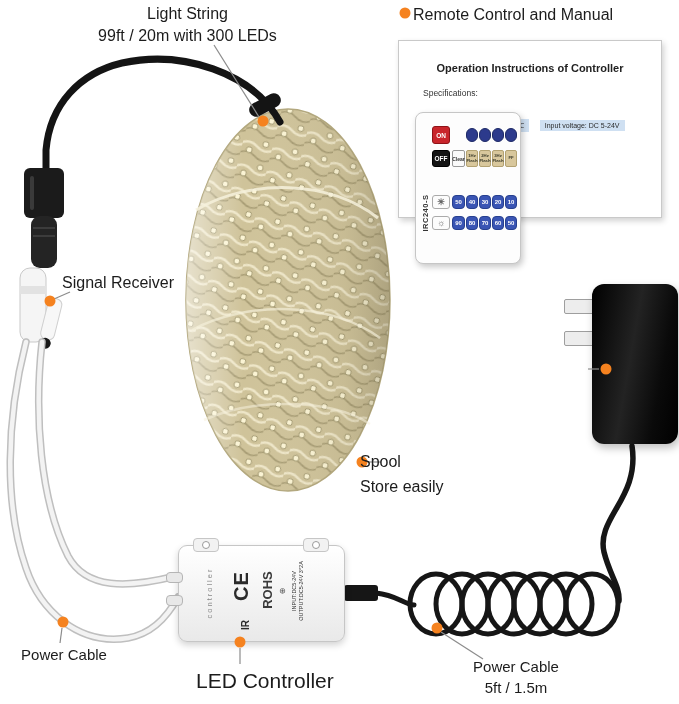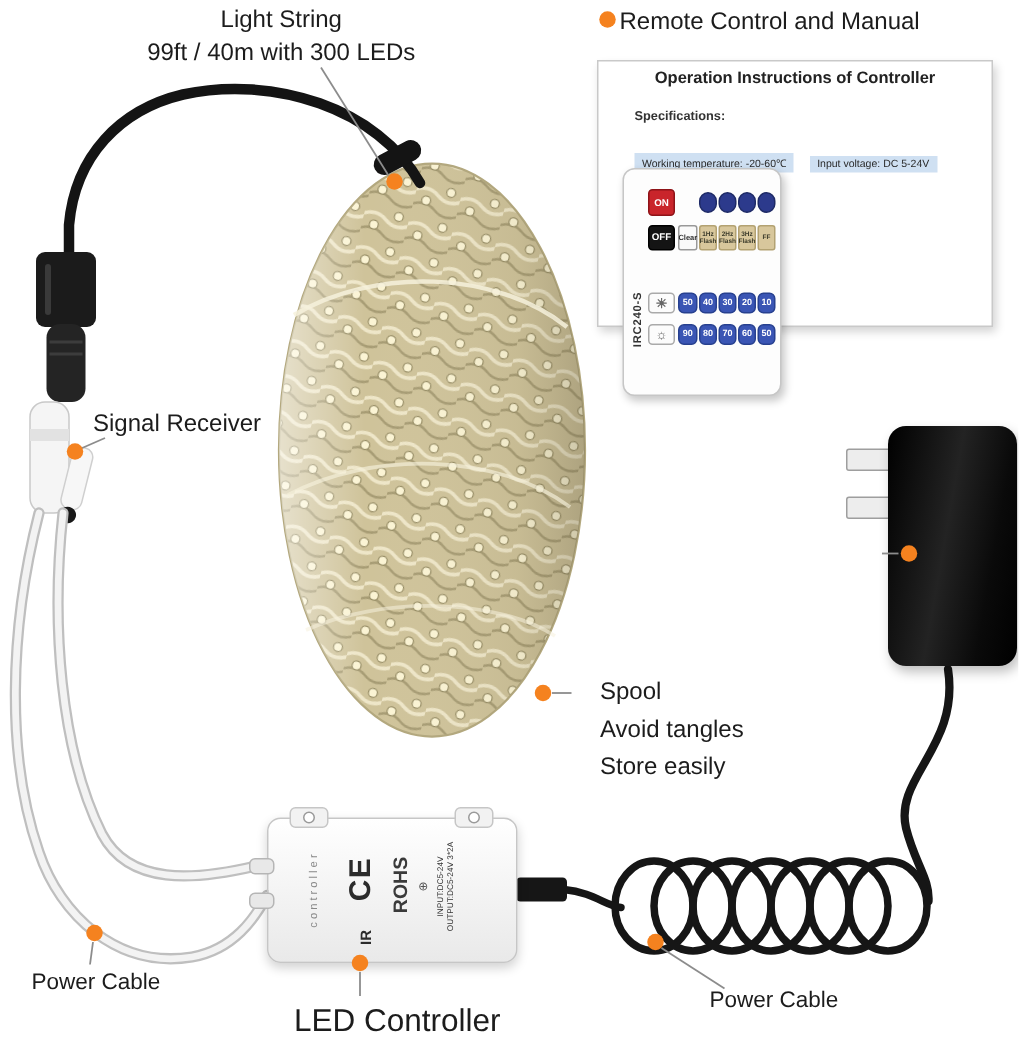--- a/index.html
+++ b/index.html
@@ -8,30 +8,30 @@
   svg.layer{position:absolute;left:0;top:0;pointer-events:none;}
   .scene{z-index:1;}
   .overlay{z-index:10;}
 
   
   .callout{position:absolute;z-index:11;font-size:16px;line-height:1.4;color:#1c1c1c;}
   .lbl-light{left:85px;top:3px;width:205px;text-align:center;}
   .lbl-remote{left:413px;top:4px;}
   .lbl-signal{left:62px;top:272px;}
   .lbl-adapter{left:436px;top:345px;width:150px;text-align:center;}
-  .lbl-spool{left:400px;top:450px;line-height:1.55;}
+  .lbl-spool{left:360px;top:450px;line-height:1.55;}
   .lbl-cable-short{left:5px;top:644px;width:118px;text-align:center;font-size:15px;}
   .lbl-controller{left:196px;top:666px;font-size:21px;}
   .lbl-cable-long{left:452px;top:656px;width:128px;text-align:center;font-size:15px;}
 
   
   .paper{position:absolute;left:398px;top:40px;width:262px;height:176px;z-index:2;
          background:#ffffff;border:1px solid #c9c9c9;box-shadow:2px 3px 6px rgba(0,0,0,.18);}
-  .paper-title{margin-top:5px;text-align:center;font-size:11px;font-weight:bold;color:#222;}
-  .paper-specs{margin:14px 0 16px 24px;font-size:8.5px;font-weight:bold;color:#333;}
+  .paper-title{margin-top:21px;text-align:center;font-size:11px;font-weight:bold;color:#222;}
+  .paper-specs{margin:14px 0 16px 24px;font-size:8.5px;font-weight:normal;color:#333;}
   .paper-row{margin:5px 0 0 24px;}
   .chip{display:inline-block;background:#cfe0f2;color:#2a2a2a;font-size:7px;padding:2px 5px;margin-right:6px;}
 
   
   .remote{position:absolute;left:415px;top:112px;width:104px;height:150px;z-index:3;
           background:#fdfdfd;border:1px solid #c6c6c6;border-radius:8px;
           box-shadow:2px 3px 6px rgba(0,0,0,.22);}
   .rot{position:absolute;white-space:nowrap;transform:translate(-50%,-50%) rotate(-90deg);}
   .remote-model{left:9px;top:100px;font-size:7.5px;font-weight:bold;color:#333;letter-spacing:.5px;}
   .rbtn{position:absolute;display:flex;align-items:center;justify-content:center;
@@ -225,39 +225,39 @@
       <circle cx="606" cy="369" r="5.5"></circle>
       <circle cx="362" cy="462" r="5.5"></circle>
       <circle cx="63" cy="622" r="5.5"></circle>
       <circle cx="240" cy="642" r="5.5"></circle>
       <circle cx="437" cy="628" r="5.5"></circle>
     </g>
   </svg>
 
   <div class="callout lbl-light">
     <div>Light String</div>
-    <div>99ft / 40m with 300 LEDs</div>
+    <div>99ft / 20m with 300 LEDs</div>
   </div>
 
   <div class="callout lbl-signal">Signal Receiver</div>
 
   <div class="callout lbl-remote">Remote Control and Manual</div>
 
   <div class="callout lbl-adapter">
   </div>
 
   <div class="callout lbl-spool">
     <div>Spool</div>
-    <div>Avoid tangles</div>
     <div>Store easily</div>
   </div>
 
   <div class="callout lbl-cable-short">
     <div>Power Cable</div>
   </div>
 
   <div class="callout lbl-controller">LED Controller</div>
 
   <div class="callout lbl-cable-long">
     <div>Power Cable</div>
+    <div>5ft / 1.5m</div>
   </div>
 
 </div>
 
 </body></html>

